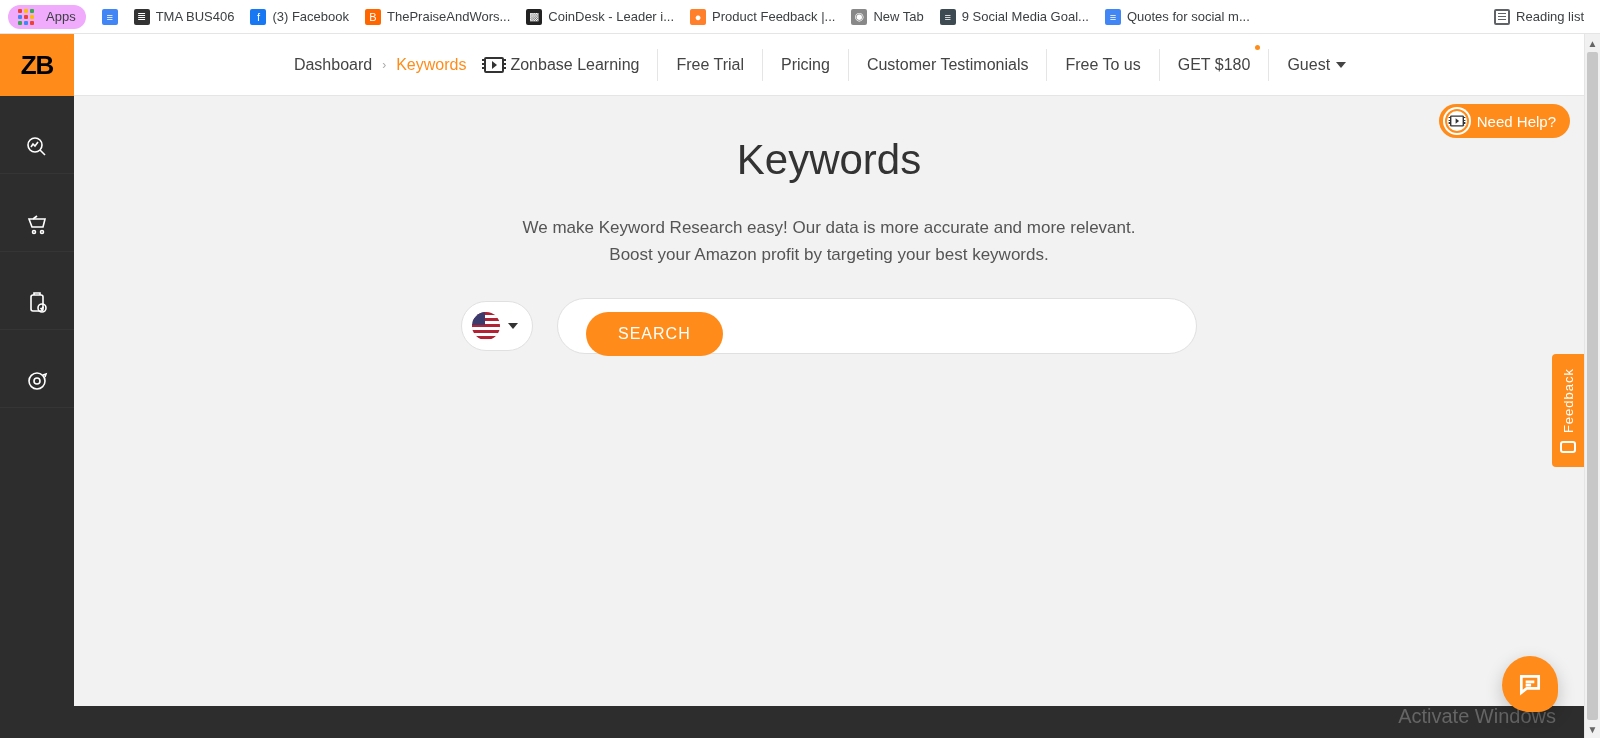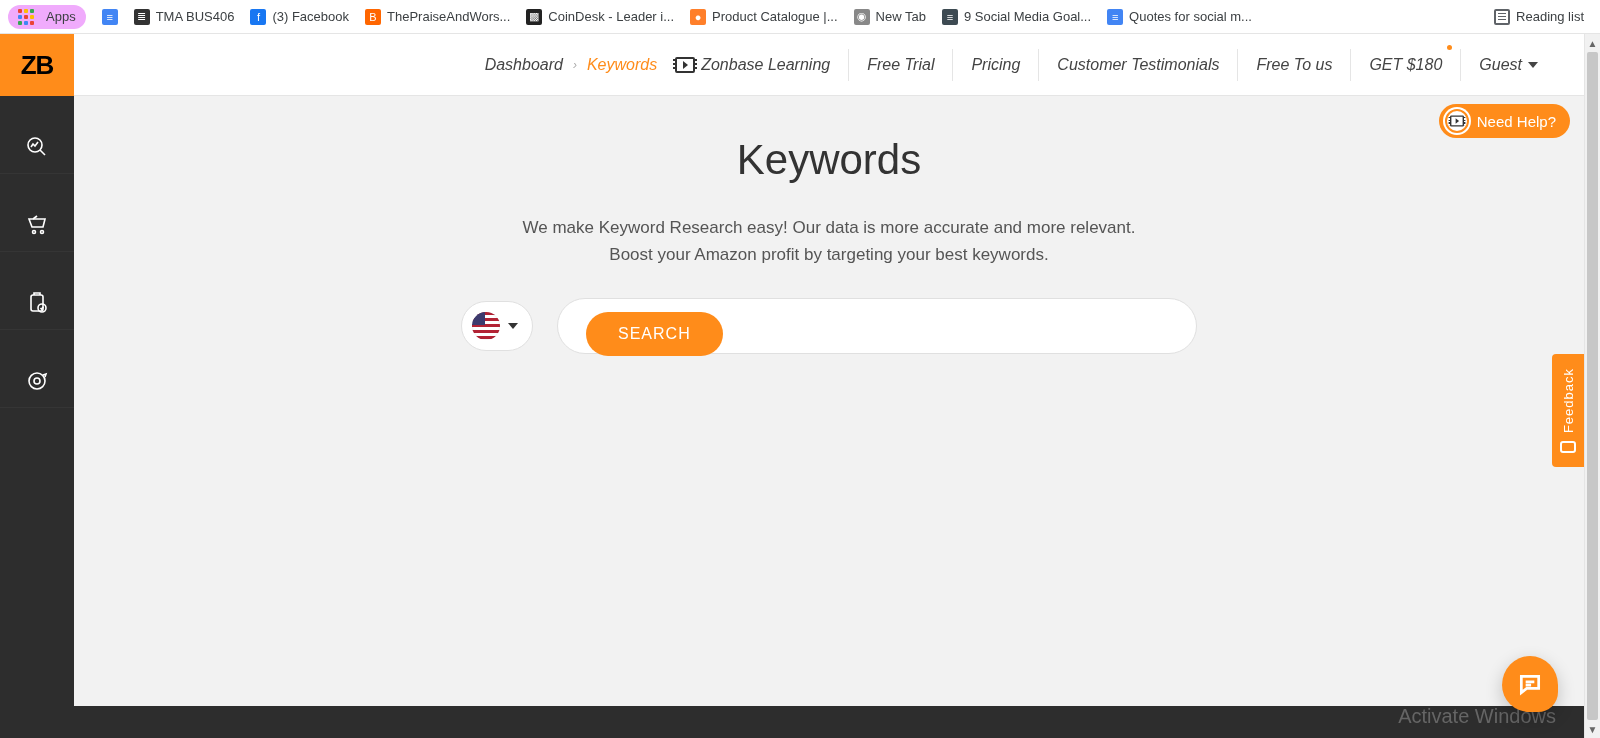--- a/index.html
+++ b/index.html
@@ -95,24 +95,23 @@
     min-width:0;
   }
 
   
   .header {
     height: 62px;
     background:#fff;
     border-bottom:1px solid #e5e5e5;
     display:flex;align-items:center;
     padding:0 28px;
-    justify-content:flex-end;
+    justify-content:center;
     font-size:16px;
     color:#444;
-    font-style:italic;
   }
   .breadcrumb { display:flex;align-items:center;gap:10px; }
   .breadcrumb .crumb { cursor:pointer; }
   .breadcrumb .active { color:#ff8c1a; }
   .breadcrumb .chev { color:#aaa; font-size:12px;}
   .header-right { display:flex;align-items:center; }
   .header-right .hitem {
     padding:0 18px;
     height:32px;
     display:flex;align-items:center;gap:6px;
@@ -317,21 +316,21 @@
         <div class="bookmark">
           <span class="favicon" style="background: rgb(255, 102, 0); color: rgb(255, 255, 255);">B</span>
           <span>ThePraiseAndWors...</span>
         </div>
         <div class="bookmark">
           <span class="favicon" style="background: rgb(34, 34, 34); color: rgb(255, 255, 255);">▩</span>
           <span>CoinDesk - Leader i...</span>
         </div>
         <div class="bookmark">
           <span class="favicon" style="background: rgb(255, 127, 42); color: rgb(255, 255, 255);">●</span>
-          <span>Product Catalogue |...</span>
+          <span>Product Feedback |...</span>
         </div>
         <div class="bookmark">
           <span class="favicon" style="background: rgb(136, 136, 136); color: rgb(255, 255, 255);">◉</span>
           <span>New Tab</span>
         </div>
         <div class="bookmark">
           <span class="favicon" style="background: rgb(61, 74, 82); color: rgb(255, 255, 255);">≡</span>
           <span>9 Social Media Goal...</span>
         </div>
         <div class="bookmark">

